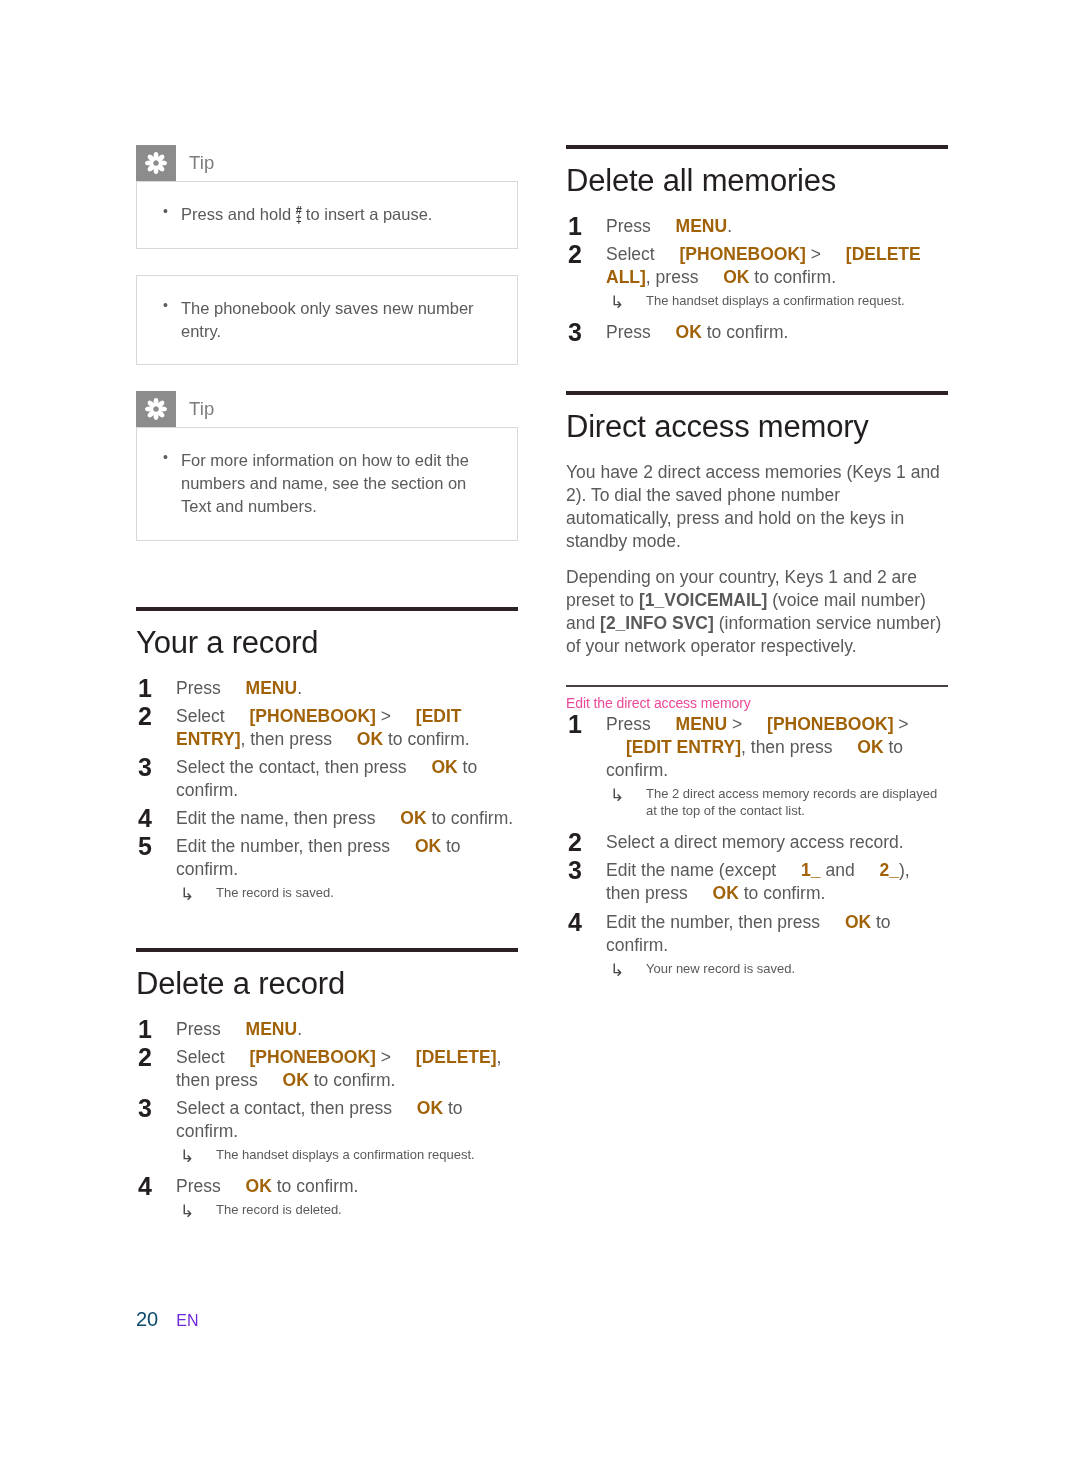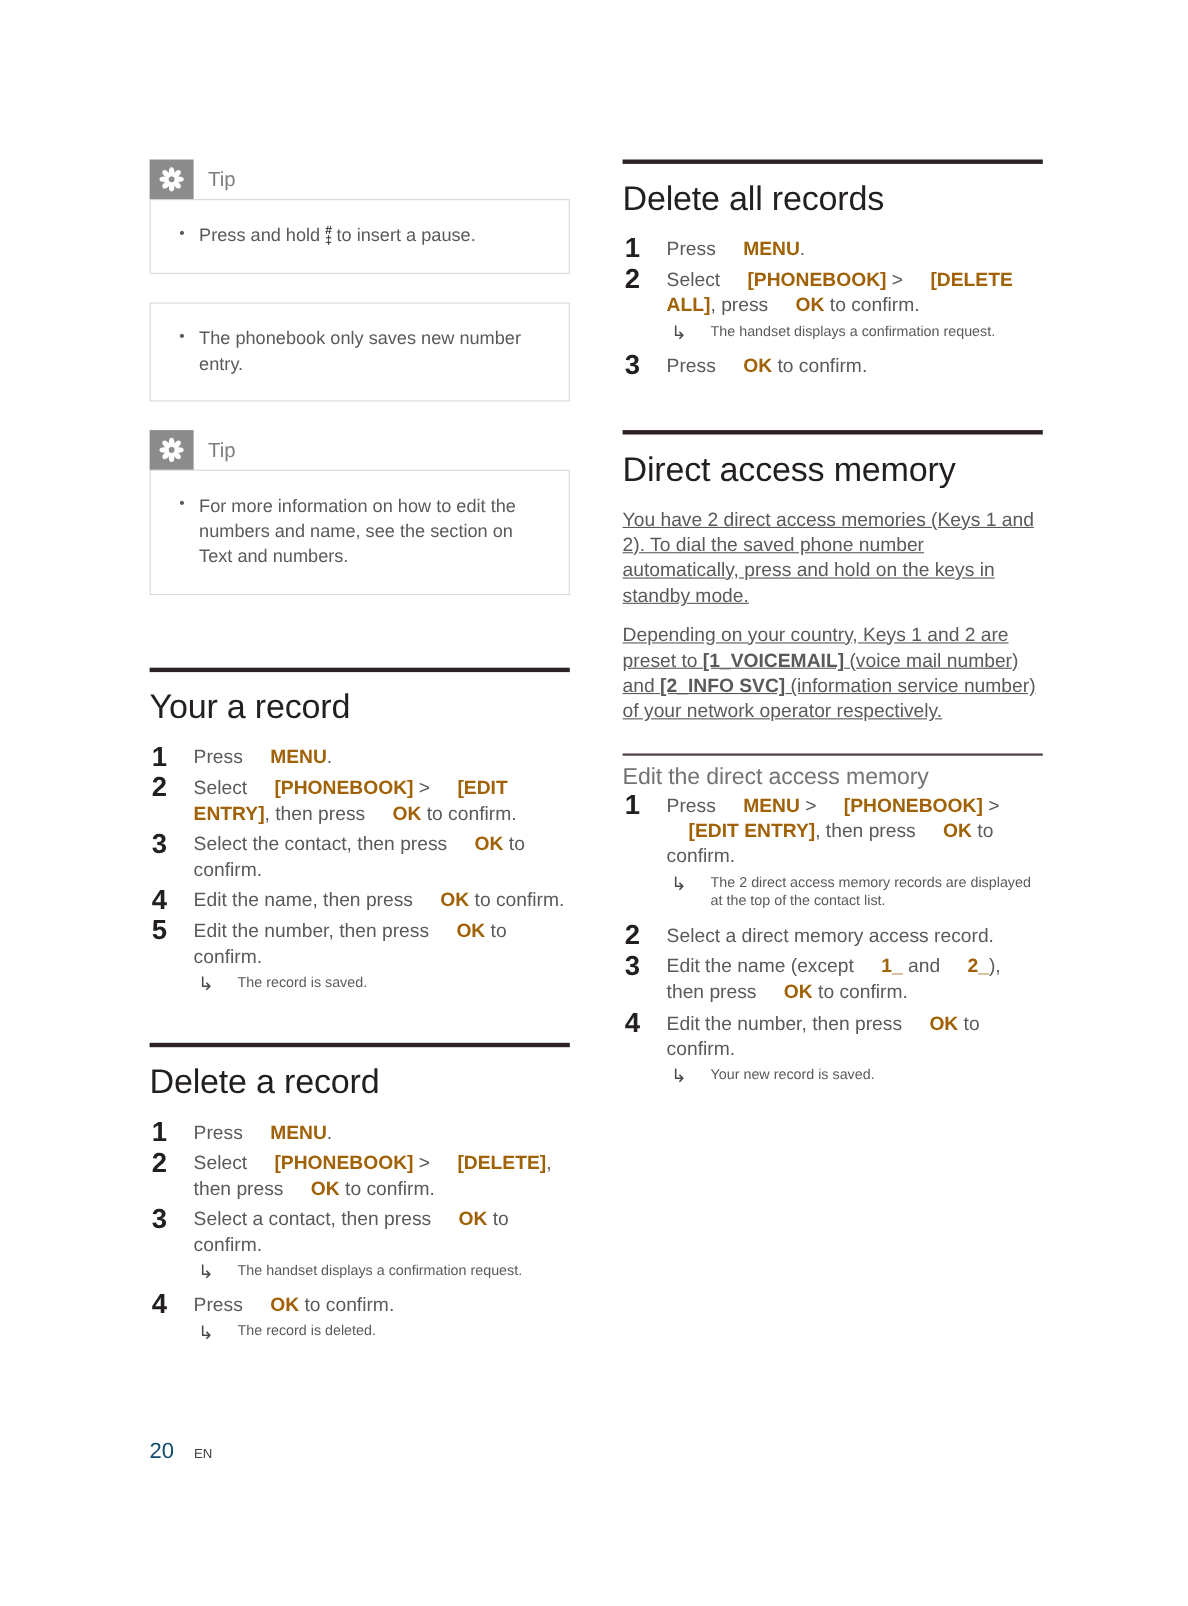--- a/index.html
+++ b/index.html
@@ -96,23 +96,23 @@
   }
   h1.sec-title {
     font-family: "Liberation Sans", sans-serif;
     font-size: 31px;
     font-weight: 400;
     color: #231f20;
     margin: 0 0 16px 0;
     letter-spacing: -0.2px;
   }
   h2.sub-title {
-    font-size: 21px;
+    font-size: 14px;
     font-weight: 400;
-    color: #737373;
+    color: #ec4899;
     margin: 0 0 2px 0;
     letter-spacing: -0.1px;
   }
 
   
   ol.steps { margin: 0; padding: 0; list-style: none; }
   ol.steps > li {
     position: relative;
     padding-left: 40px;
     margin-bottom: 5px;
@@ -150,42 +150,41 @@
     font-size: 17px;
     color: #4a4a4a;
   }
 
   
   p.body {
     font-size: 17.5px;
     line-height: 1.33;
     color: #5a5a5a;
     margin: 0 0 12px 0;
-    text-decoration: underline;
   }
 
   .spacer-lg { height: 40px; }
   .spacer-sm { height: 14px; }
 
   
   .footer {
     position: absolute;
     left: 136px;
     top: 1308px;
     display: flex;
     align-items: baseline;
     gap: 18px;
   }
   .footer .pg {
     font-size: 20px;
     color: #0c4a6e;
   }
   .footer .lang {
-    font-size: 12px;
-    color: #404040;
+    font-size: 16px;
+    color: #6d28d9;
   }
 </style>
 </head>
 <body>
 
 <div class="page">
 
   <div class="col col-left">
 
     <div class="callout">
@@ -280,21 +279,21 @@
         </li>
       </ol>
     </div>
 
   </div>
 
   <div class="col col-right">
 
     <div class="section">
       <div class="rule-thick"></div>
-      <h1 class="sec-title">Delete all records</h1>
+      <h1 class="sec-title">Delete all memories</h1>
       <ol class="steps">
         <li><span class="num">1</span><span>Press <b>MENU</b>.</span></li>
         <li><span class="num">2</span><span>Select <b>[PHONEBOOK]</b> &gt; <b>[DELETE ALL]</b>, press <b>OK</b> to confirm.</span>
           <div class="result">The handset displays a confirmation request.</div>
         </li>
         <li style="margin-top:12px;"><span class="num">3</span><span>Press <b>OK</b> to confirm.</span>
         </li>
       </ol>
     </div>
 

